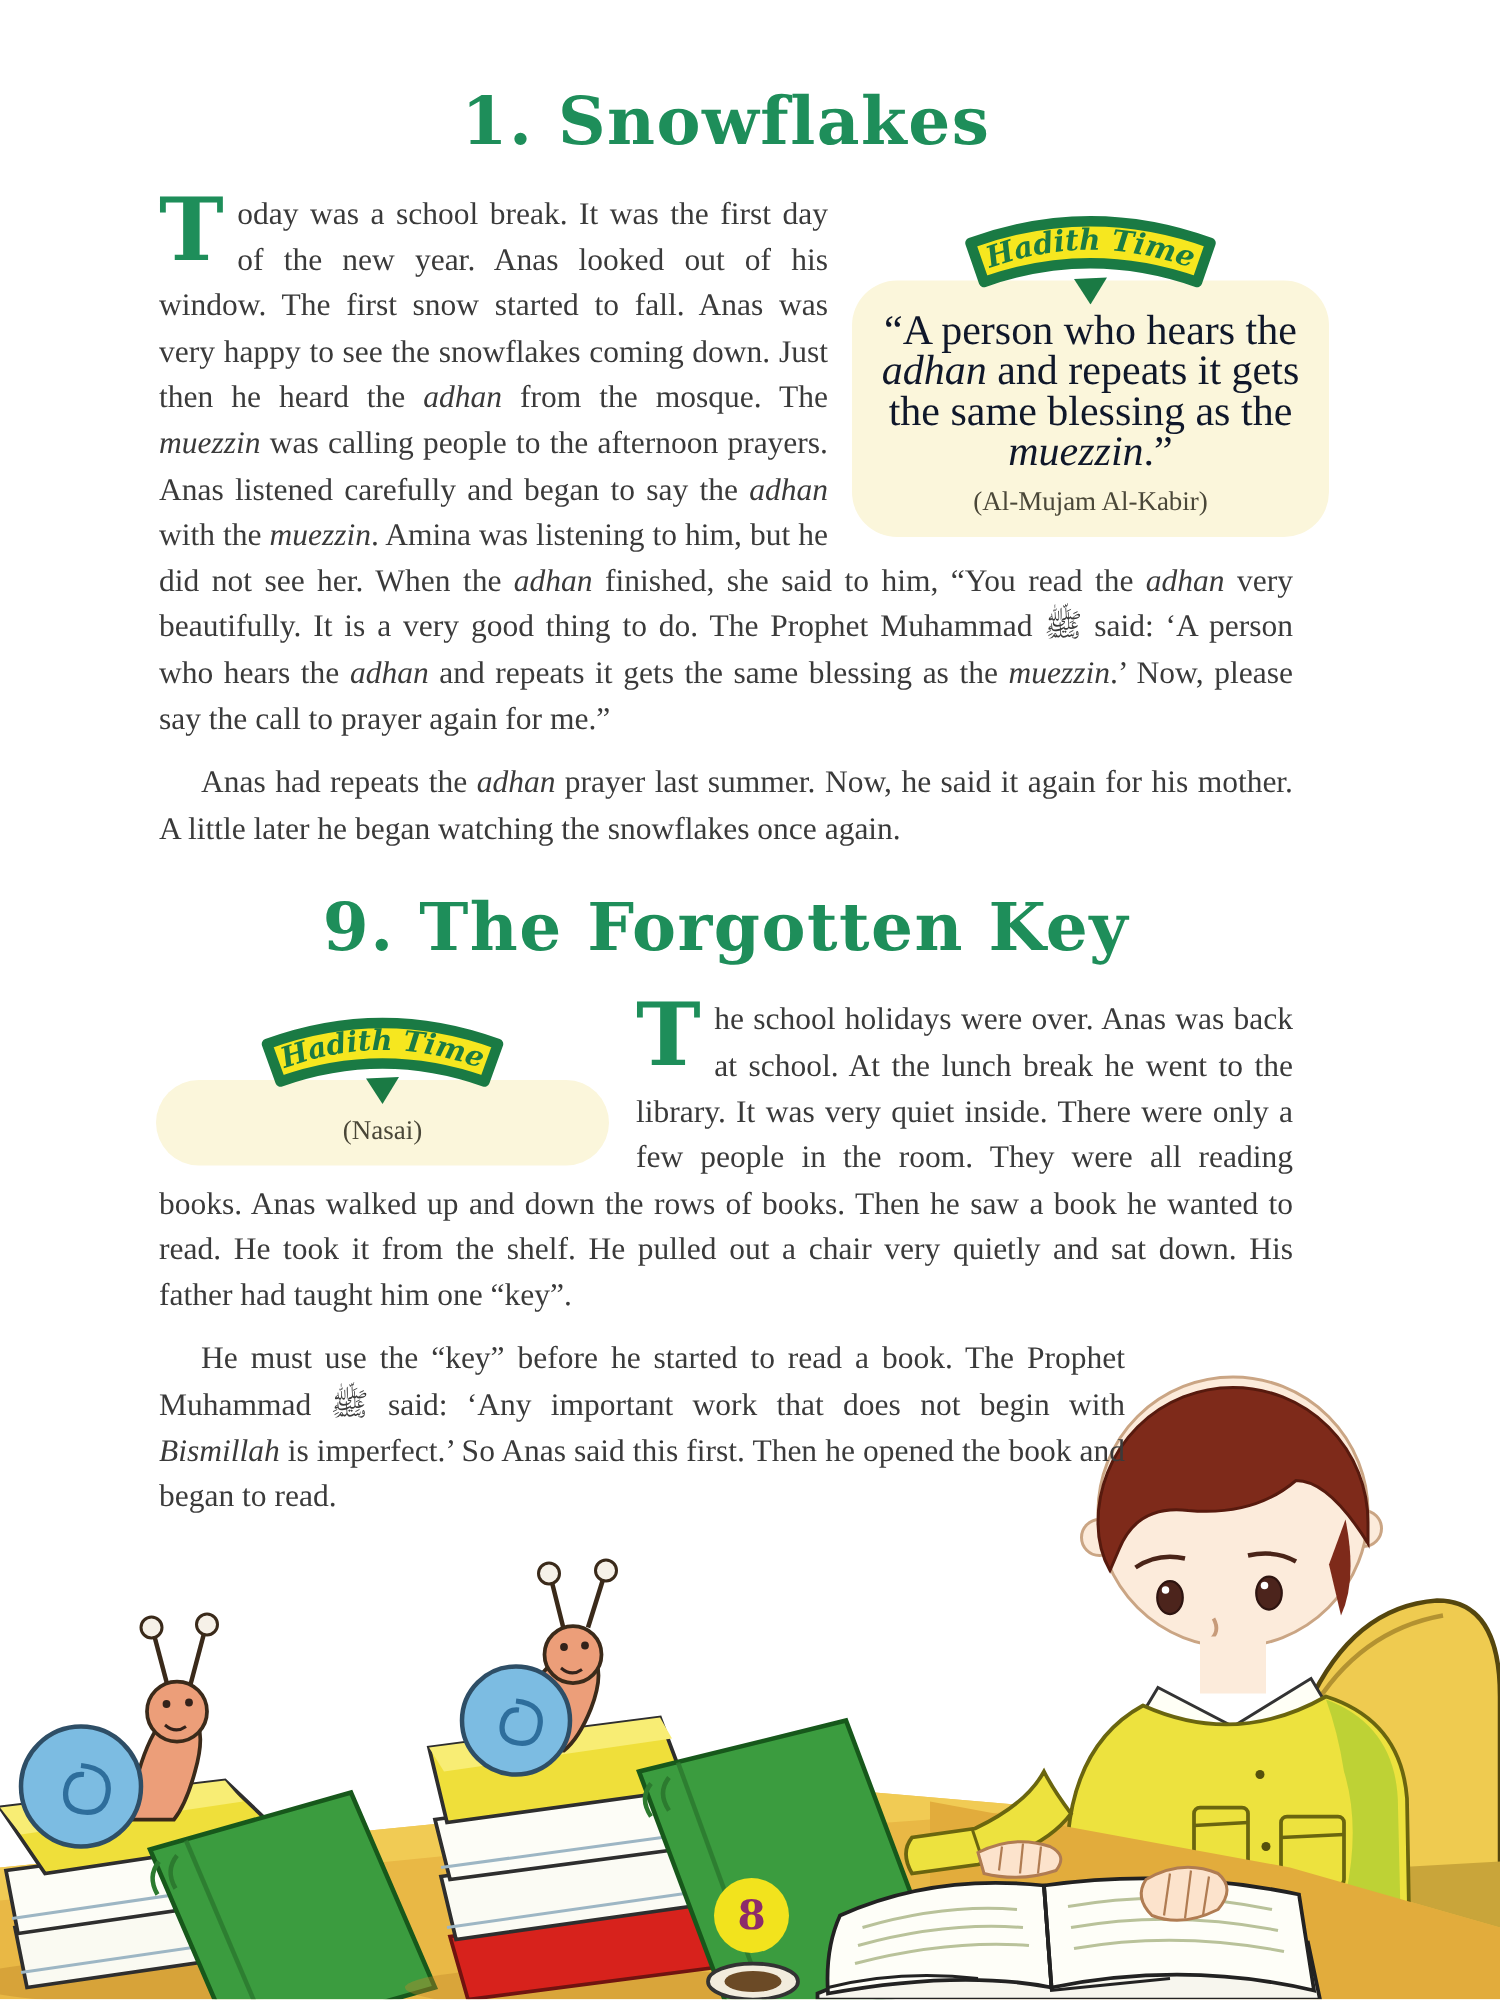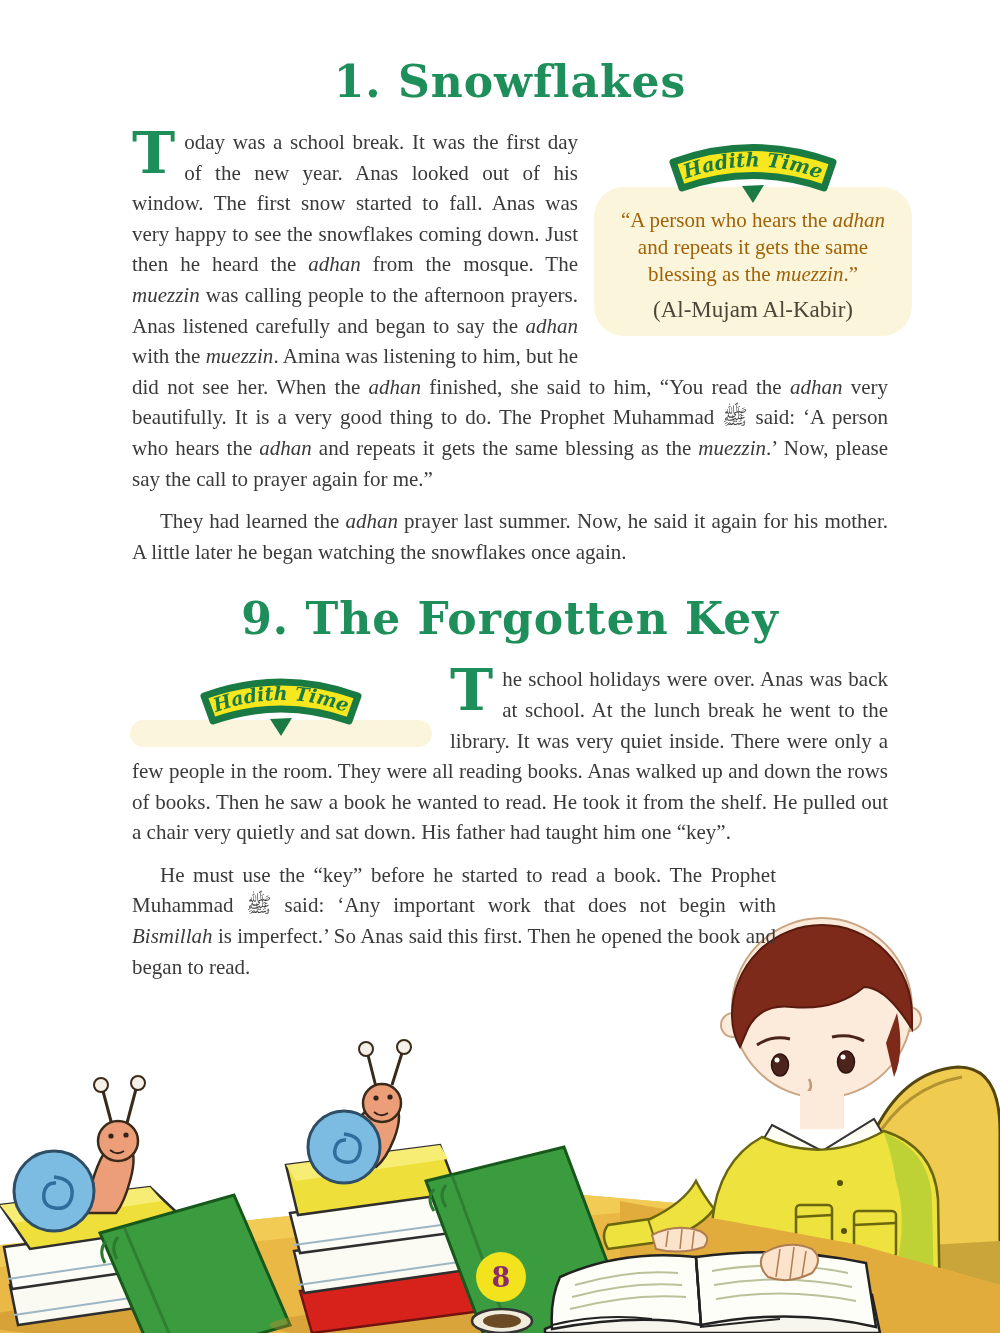--- a/index.html
+++ b/index.html
@@ -1,34 +1,34 @@
 <!DOCTYPE html>
 <html><head>
 <meta charset="utf-8">
 <style>
   html,body{margin:0;padding:0;background:#ffffff;}
   .page{position:relative;width:1000px;height:1333px;background:#ffffff;overflow:hidden;
         font-family:"Liberation Serif",serif;color:#3a3a3a;}
-  .content{position:absolute;left:132px;top:56px;width:756px;z-index:2;}
+  .content{position:absolute;left:106px;top:56px;width:756px;z-index:2;}
   .story-title{text-align:center;color:#1E8E5A;font-family:"DejaVu Serif",serif;
         font-weight:bold;font-size:44px;margin:0 0 20px 0;letter-spacing:1px;}
   .story-title.second{margin-top:26px;}
   .body-text{font-size:21px;line-height:30.6px;text-align:justify;margin:0;}
   .para-indent{text-indent:28px;margin-top:12px;}
   .para-narrow{margin-right:112px;}
   .dropcap{float:left;color:#1E8E5A;font-family:"DejaVu Serif",serif;font-weight:bold;
         font-size:58px;line-height:46px;padding:3px 9px 0 0;}
   .it{font-style:italic;}
   .hadith-card{width:318px;text-align:center;}
   .card1{float:right;margin:2px -24px 10px 16px;}
   .card2{float:left;margin:0 18px 8px -2px;width:302px;}
   .banner{position:relative;z-index:2;display:block;margin:0 auto;}
   .card-body{background:#FBF6DB;border-radius:30px;padding:14px 16px 13px;margin-top:-16px;}
-  .quote{font-size:21px;line-height:27px;color:#a16207;margin:6px 0 0 0;}
-  .source{font-size:23px;color:#4a4738;margin:9px 0 0 0;}
+  .quote{font-size:28px;line-height:27px;color:#0f172a;margin:6px 0 0 0;}
+  .source{font-size:18px;color:#4a4738;margin:9px 0 0 0;}
   .clear{clear:both;}
   .illustration{position:absolute;left:0;top:893px;width:1000px;height:440px;z-index:1;}
   .page-badge{position:absolute;left:476px;top:1252px;width:50px;height:50px;border-radius:50%;
         background:#F2E31D;z-index:3;display:flex;align-items:center;justify-content:center;
         font-family:"DejaVu Serif",serif;font-weight:bold;font-size:27px;color:#8C2B6B;}
 </style>
 </head>
 <body>
 
 <div class="page">
@@ -50,39 +50,40 @@
           </text>
         </svg>
         <div class="card-body">
           <p class="quote"><span>“A person who hears the </span><span class="it">adhan</span><span> and repeats it gets the same blessing as the </span><span class="it">muezzin</span><span>.”</span></p>
           <p class="source">(Al-Mujam Al-Kabir)</p>
         </div>
       </aside>
 
       <p class="body-text"><span class="dropcap">T</span><span><span>oday was a school break. It was the first day of the new year. Anas looked out of his window. The first snow started to fall. Anas was very happy to see the snowflakes coming down. Just then he heard the </span><span class="it">adhan</span><span> from the mosque. The </span><span class="it">muezzin</span><span> was calling people to the afternoon prayers. Anas listened carefully and began to say the </span><span class="it">adhan</span><span> with the </span><span class="it">muezzin</span><span>. Amina was listening to him, but he did not see her. When the </span><span class="it">adhan</span><span> finished, she said to him, “You read the </span><span class="it">adhan</span><span> very beautifully. It is a very good thing to do. The Prophet Muhammad ﷺ said: ‘A person who hears the </span><span class="it">adhan</span><span> and repeats it gets the same blessing as the </span><span class="it">muezzin</span><span>.’ Now, please say the call to prayer again for me.”</span></span></p>
 
-      <p class="body-text para-indent"><span>They had learned the </span><span class="it">adhan</span><span> prayer last summer. Now, he said it again for his mother. A little later he began watching the snowflakes once again.</span></p>
+      <p class="body-text para-indent"><span>Anas had repeats the </span><span class="it">adhan</span><span> prayer last summer. Now, he said it again for his mother. A little later he began watching the snowflakes once again.</span></p>
       <div class="clear"></div>
     </section>
 
     <section>
       <h1 class="story-title second">9. The Forgotten Key</h1>
 
       <aside class="hadith-card card2">
         <svg class="banner" width="182" height="72" viewBox="0 0 182 72">
           <path d="M14,32 Q91,4 168,32 L159,57 Q91,33 23,57 Z" fill="#F6E71F" stroke="#1A7A44" stroke-width="7" stroke-linejoin="round"></path>
           <path d="M80,55 L91,72 L102,54 Z" fill="#1A7A44"></path>
           <defs>
               <path id="arc2" d="M21,50 Q91,22 161,50"></path>
             </defs>
           <text font-size="19" font-weight="bold" font-style="italic" fill="#1A7A44" font-family="DejaVu Serif, serif">
             <textPath href="#arc2" startOffset="50%" text-anchor="middle">Hadith Time</textPath>
           </text>
         </svg>
         <div class="card-body">
+          <p class="source">(Nasai)</p>
         </div>
       </aside>
 
       <p class="body-text"><span class="dropcap">T</span><span><span>he school holidays were over. Anas was back at school. At the lunch break he went to the library. It was very quiet inside. There were only a few people in the room. They were all reading books. Anas walked up and down the rows of books. Then he saw a book he wanted to read. He took it from the shelf. He pulled out a chair very quietly and sat down. His father had taught him one “key”.</span></span></p>
       <div class="clear"></div>
 
       <p class="body-text para-indent para-narrow"><span>He must use the “key” before he started to read a book. The Prophet Muhammad ﷺ said: ‘Any important work that does not begin with </span><span class="it">Bismillah</span><span> is imperfect.’ So Anas said this first. Then he opened the book and began to read.</span></p>
     </section>
   </div>
 

